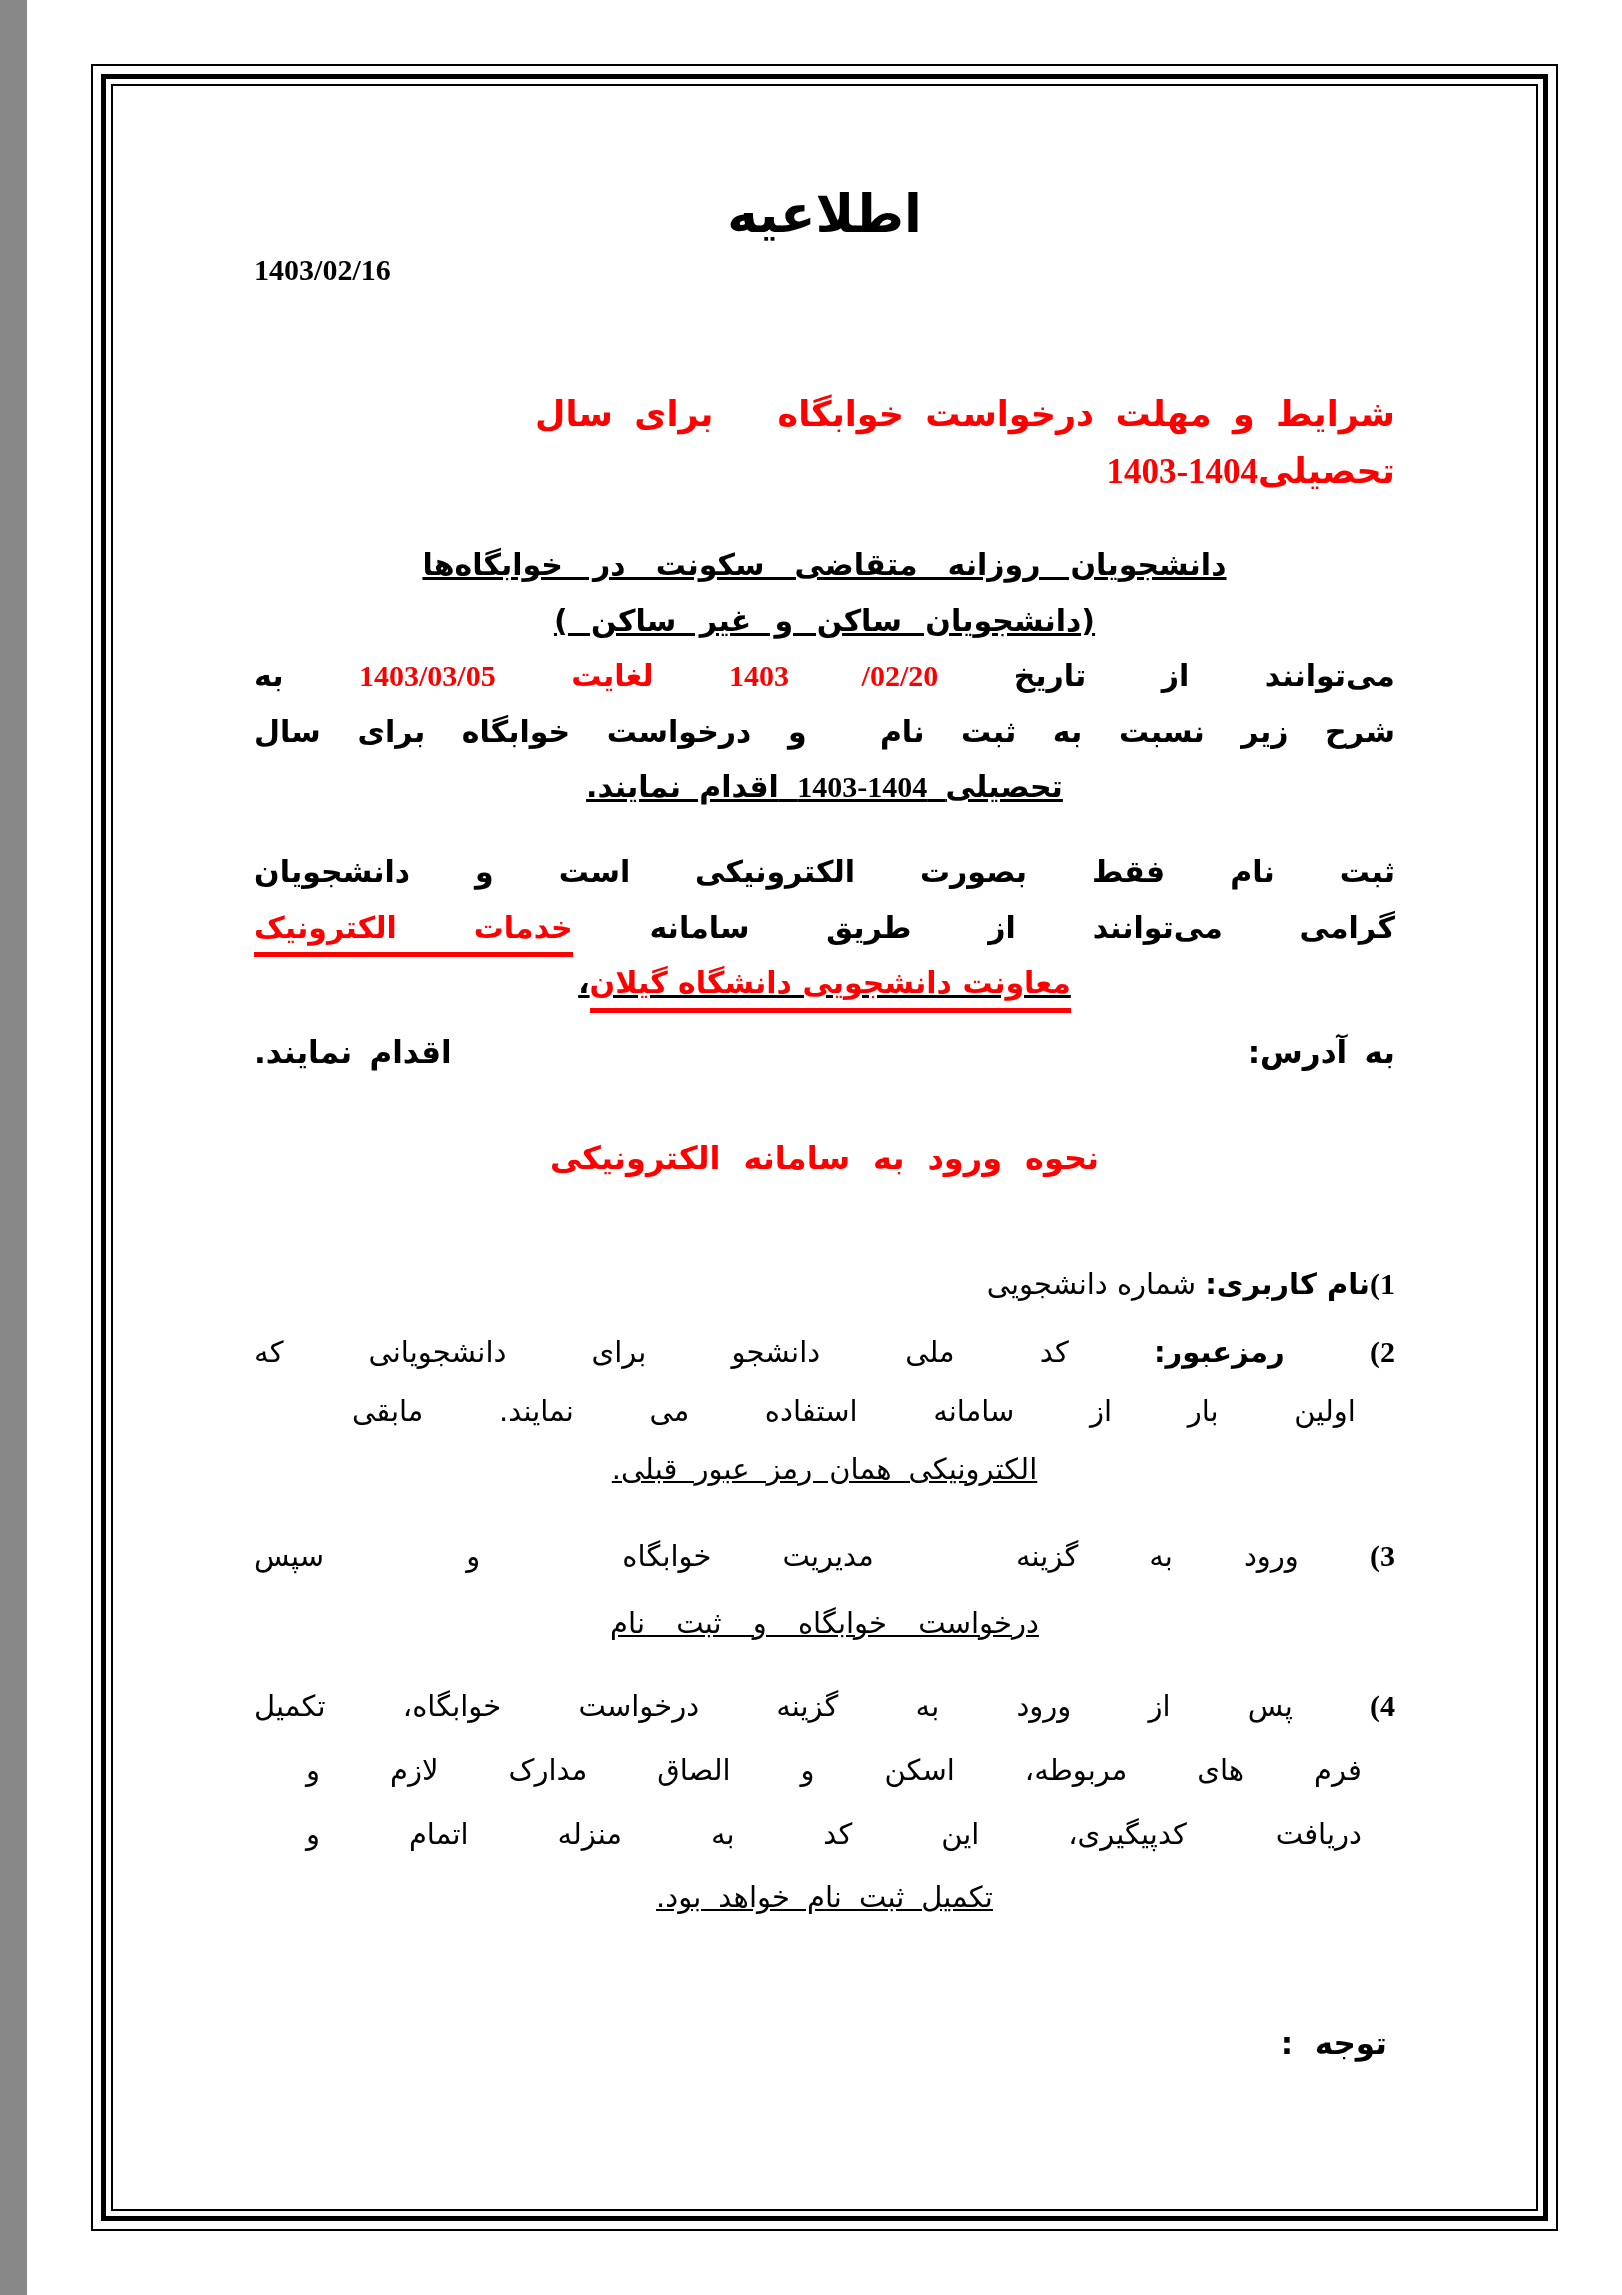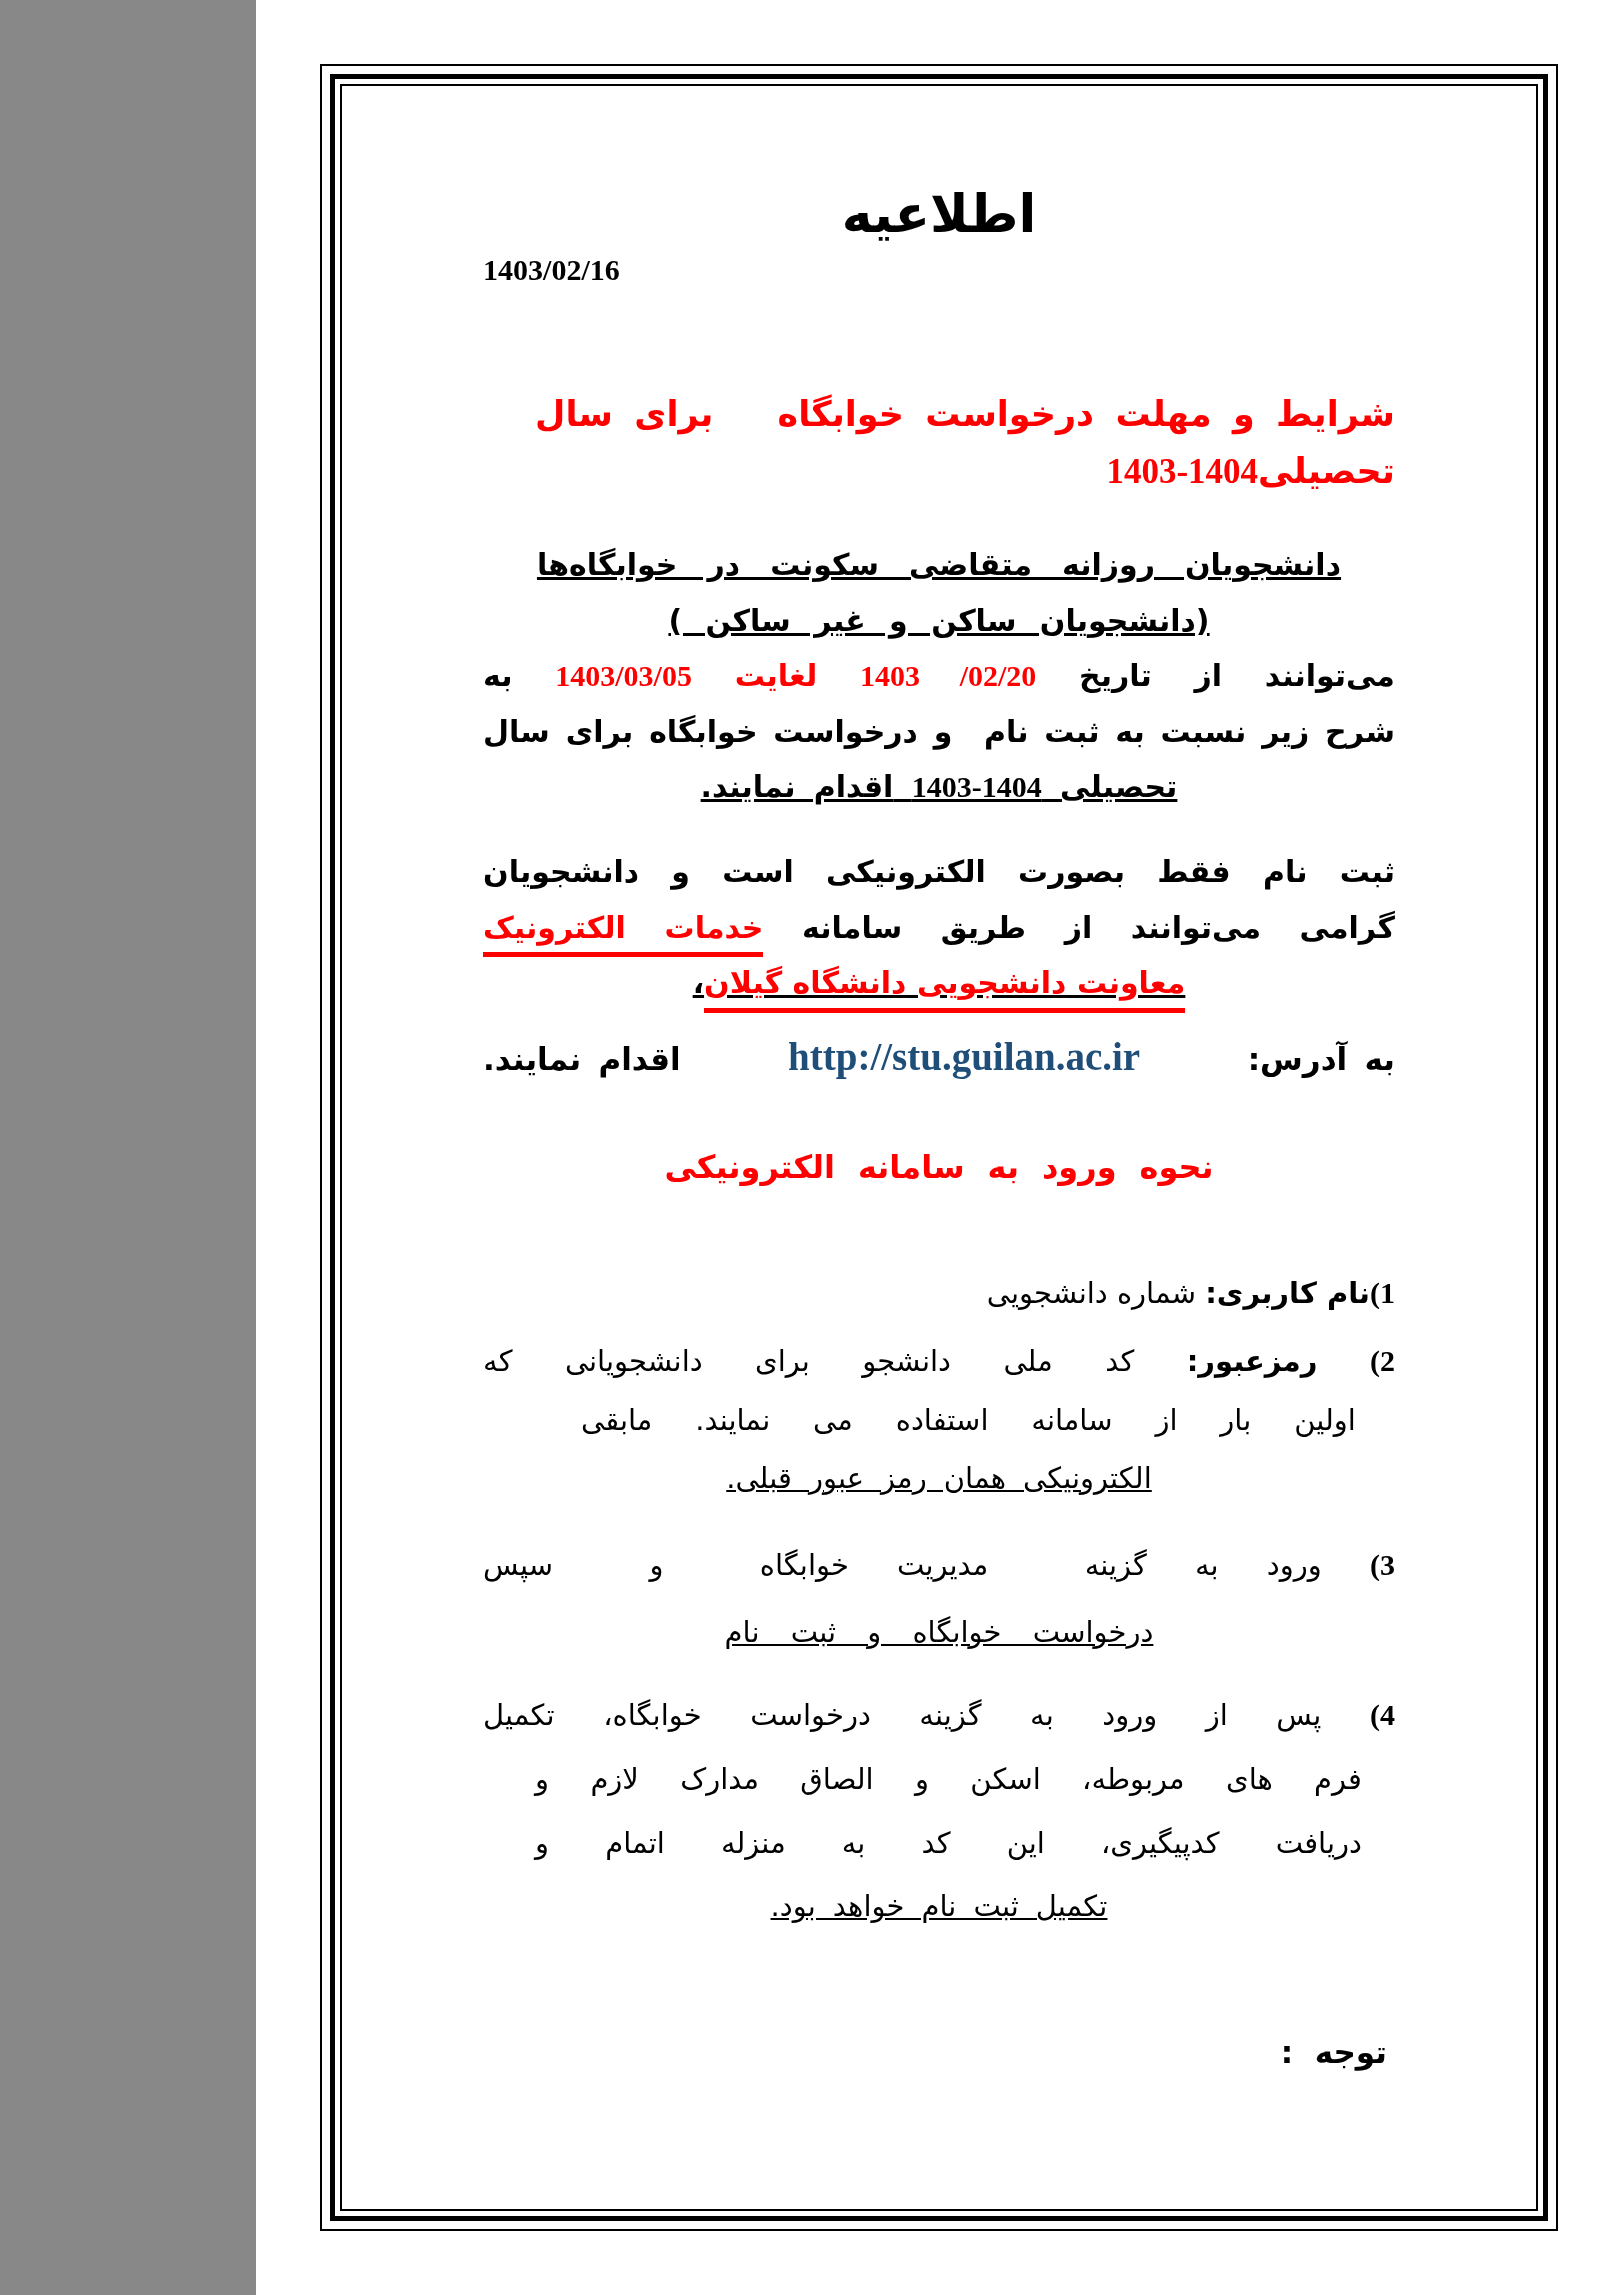--- a/index.html
+++ b/index.html
@@ -1,18 +1,18 @@
 <!DOCTYPE html>
 <html lang="fa" dir="rtl" style="font-size:10.5px"><head>
 <meta charset="utf-8">
 <style>
   html,body{margin:0;padding:0;background:#888;}
   .sheet{
     position:relative;
-    width:1366px;height:2295px;
+    width:1595px;height:2295px;
     background:#ffffff;
     font-family:"DejaVu Sans",sans-serif;
     color:#000;
     direction:rtl;
     overflow:hidden;
   }
   .frame-outer{position:absolute;inset:64px;border:2px solid #000;}
   .frame-mid{position:absolute;inset:7.9px;border:5.9px solid #000;}
   .frame-inner{position:absolute;inset:5.2px;border:2px solid #000;}
   .content{position:absolute;inset:0;padding:95px 141px 0 141px;box-sizing:border-box;}
@@ -125,21 +125,20 @@
             <div class="line just">ثبت نام فقط بصورت الکترونیکی است و دانشجویان</div>
             <div class="line just">
               <span>گرامی می‌توانند از طریق سامانه</span>
               <span class="red u-red">خدمات الکترونیک</span>
             </div>
             <div class="line center"><span class="red u-red">معاونت دانشجویی دانشگاه گیلان</span><span>،</span></div>
           </div>
 
           <div class="url-line">
             <span class="addr">به آدرس:</span>
-            <bdi dir="ltr" class="url">http://stu.guilan.ac.ir</bdi>
             <span class="addr">اقدام نمایند.</span>
           </div>
 
           <div class="subheading">نحوه ورود به سامانه الکترونیکی</div>
 
           <div class="steps">
 
             <div class="item1 rightalign">
               <span class="step-num">1)</span><span class="step-label">نام کاربری:</span>
               <span>شماره دانشجویی</span>

